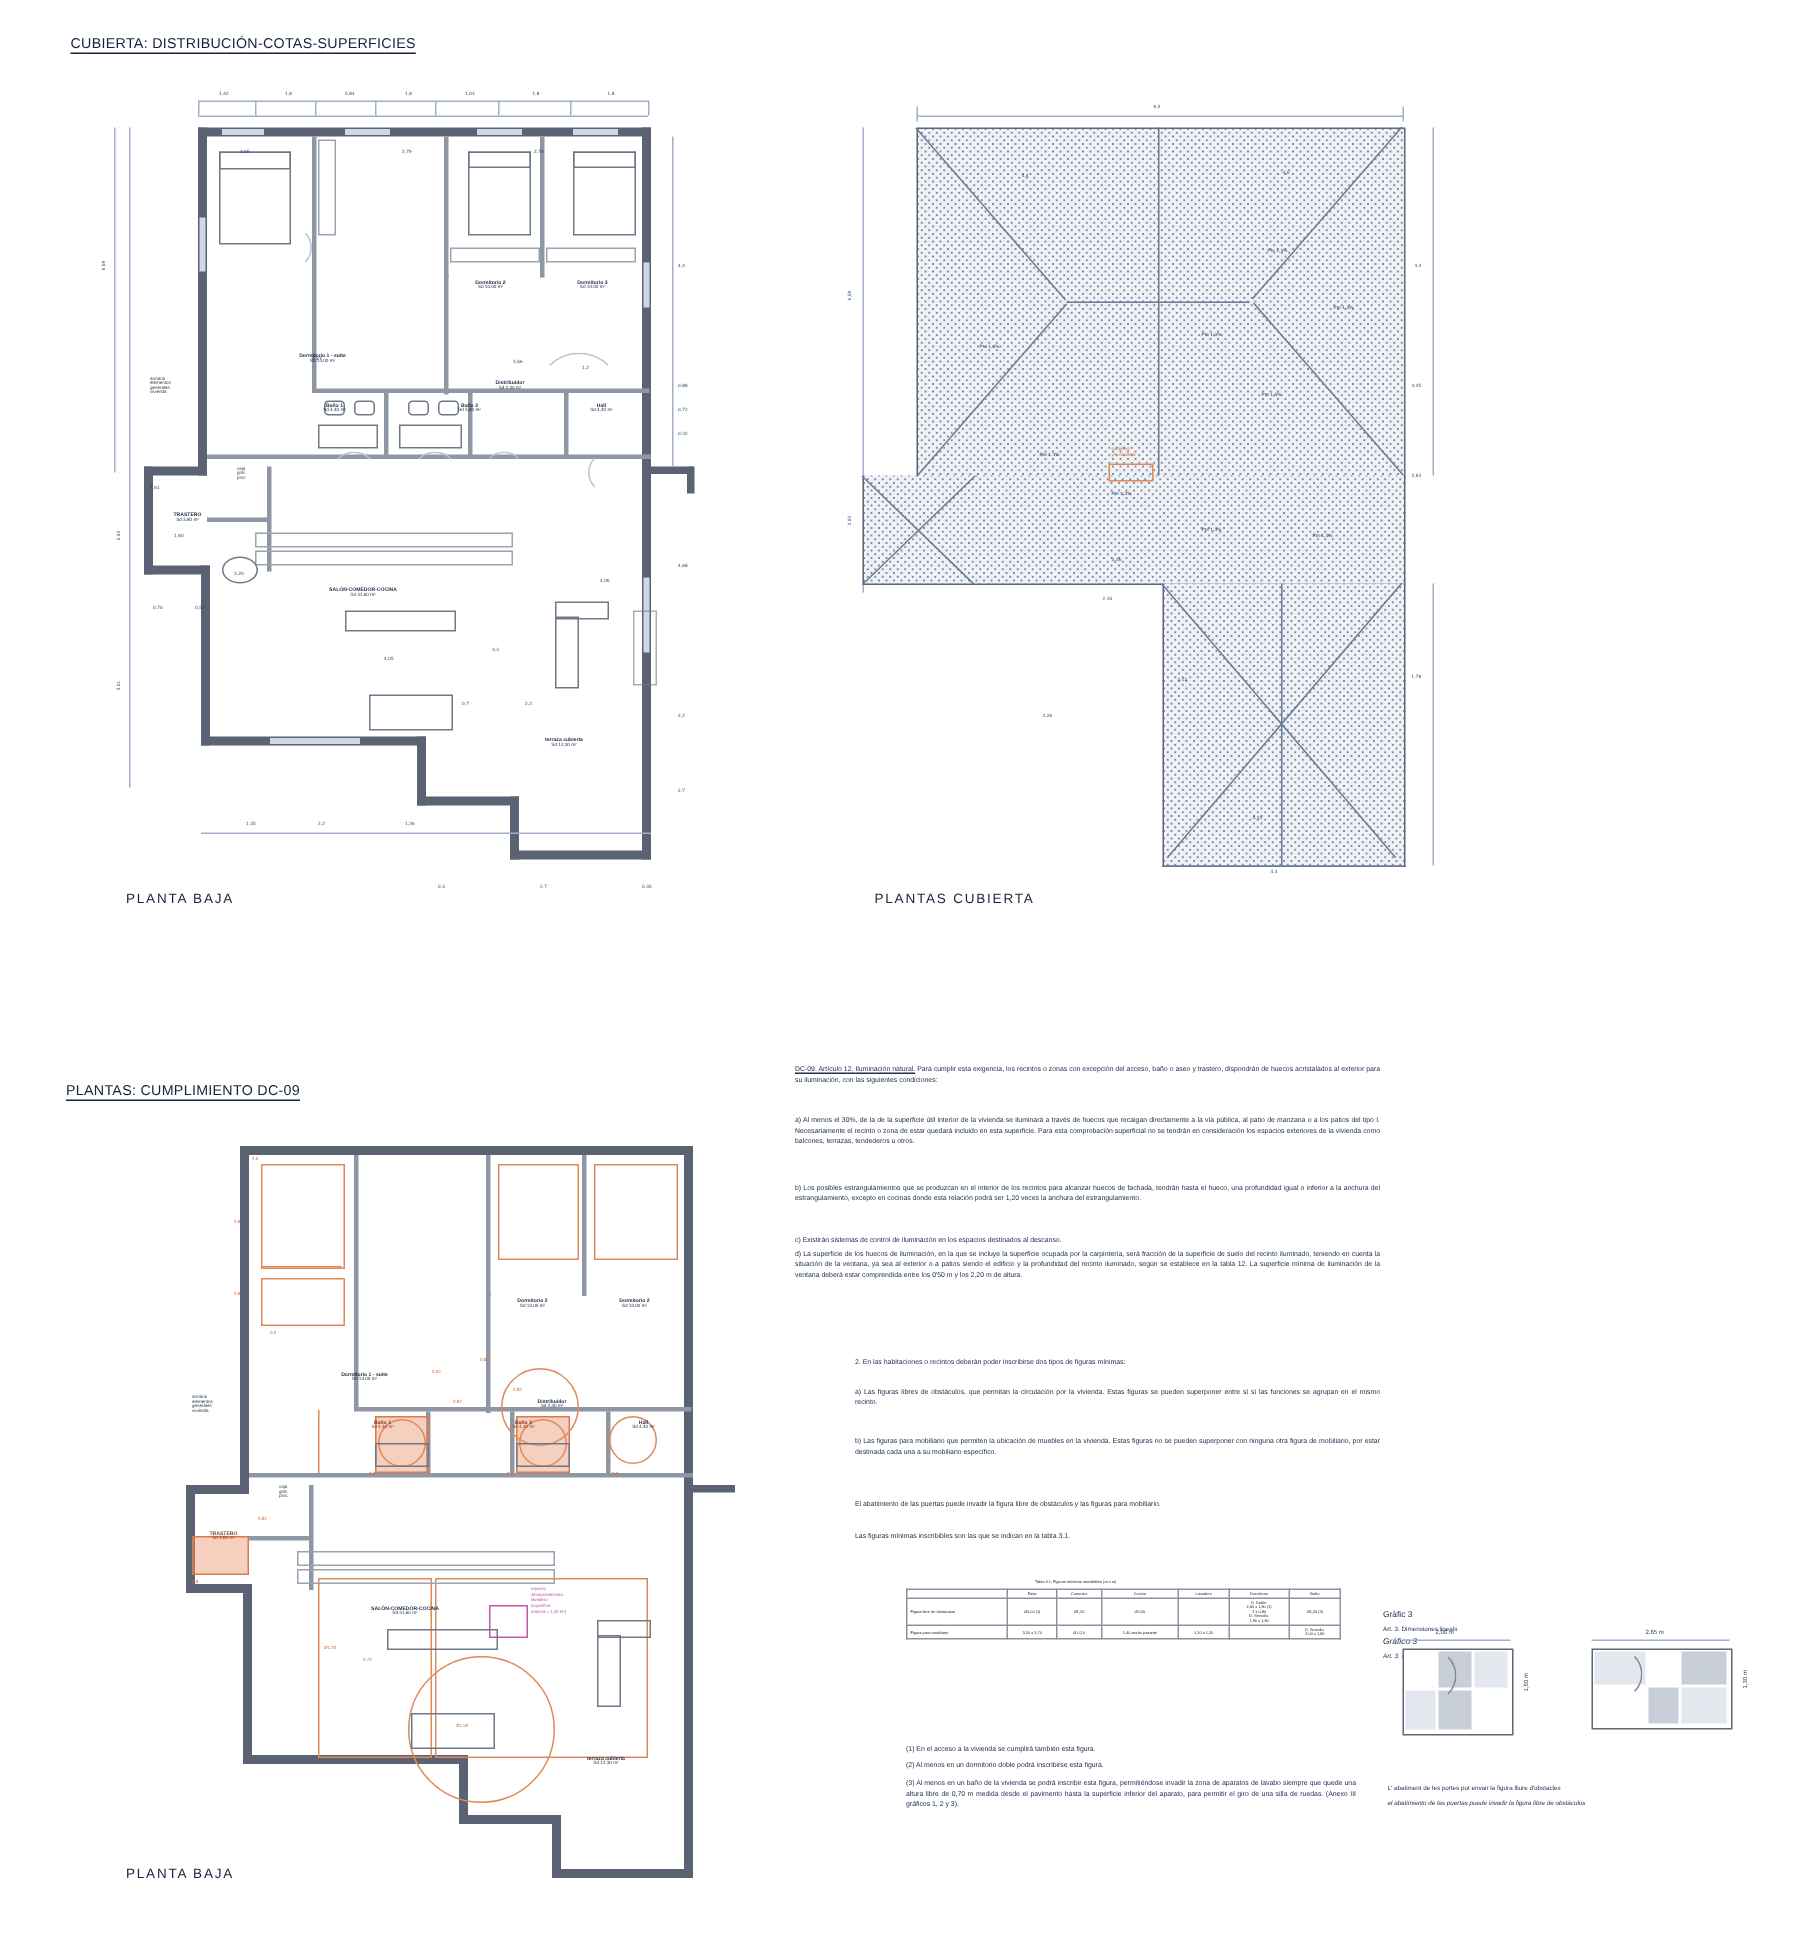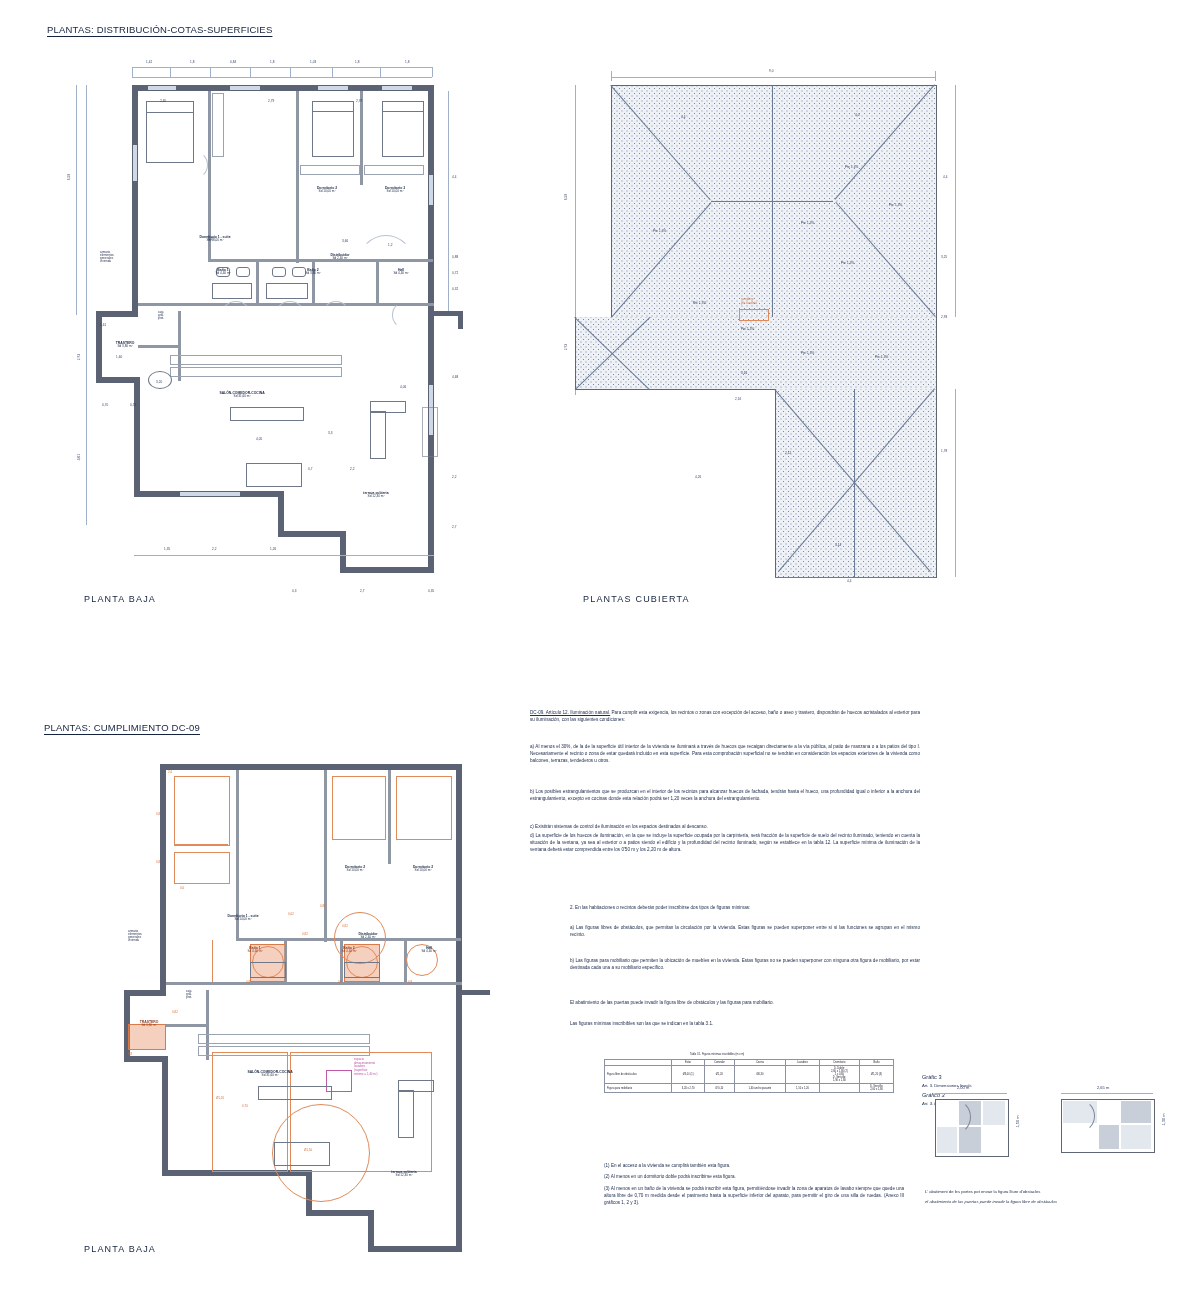--- a/index.html
+++ b/index.html
@@ -56,21 +56,21 @@
   .gfill2{position:absolute;background:#e3e7ee;}
   .gdim{position:absolute;font-size:4px;color:#2b3d62;}
   .gnote{position:absolute;font-size:4.2px;color:#203050;line-height:1.45;}
   .gtitle{position:absolute;font-size:5.6px;color:#203050;line-height:1.5;}
 </style>
 </head>
 <body>
 
 <div class="sheet">
 
-  <div class="ttl" style="left:47px;top:24px;">PLANTAS: DISTRIBUCIÓN-COTAS-SUPERFICIES</div>
+  <div class="ttl" style="left:47px;top:24px;">CUBIERTA: DISTRIBUCIÓN-COTAS-SUPERFICIES</div>
 
   <div style="position:absolute;left:60px;top:55px;width:440px;height:520px;">
 
     <div class="dline h" style="left:72px;top:12px;width:300px;background:#9fb0c9;"></div>
     <div class="dline h" style="left:72px;top:22px;width:300px;background:#9fb0c9;"></div>
     <div class="dim" style="left:86px;top:5px;">1,42</div>
     <div class="dim" style="left:130px;top:5px;">1,8</div>
     <div class="dim" style="left:170px;top:5px;">0,84</div>
     <div class="dim" style="left:210px;top:5px;">1,8</div>
     <div class="dim" style="left:250px;top:5px;">1,03</div>

